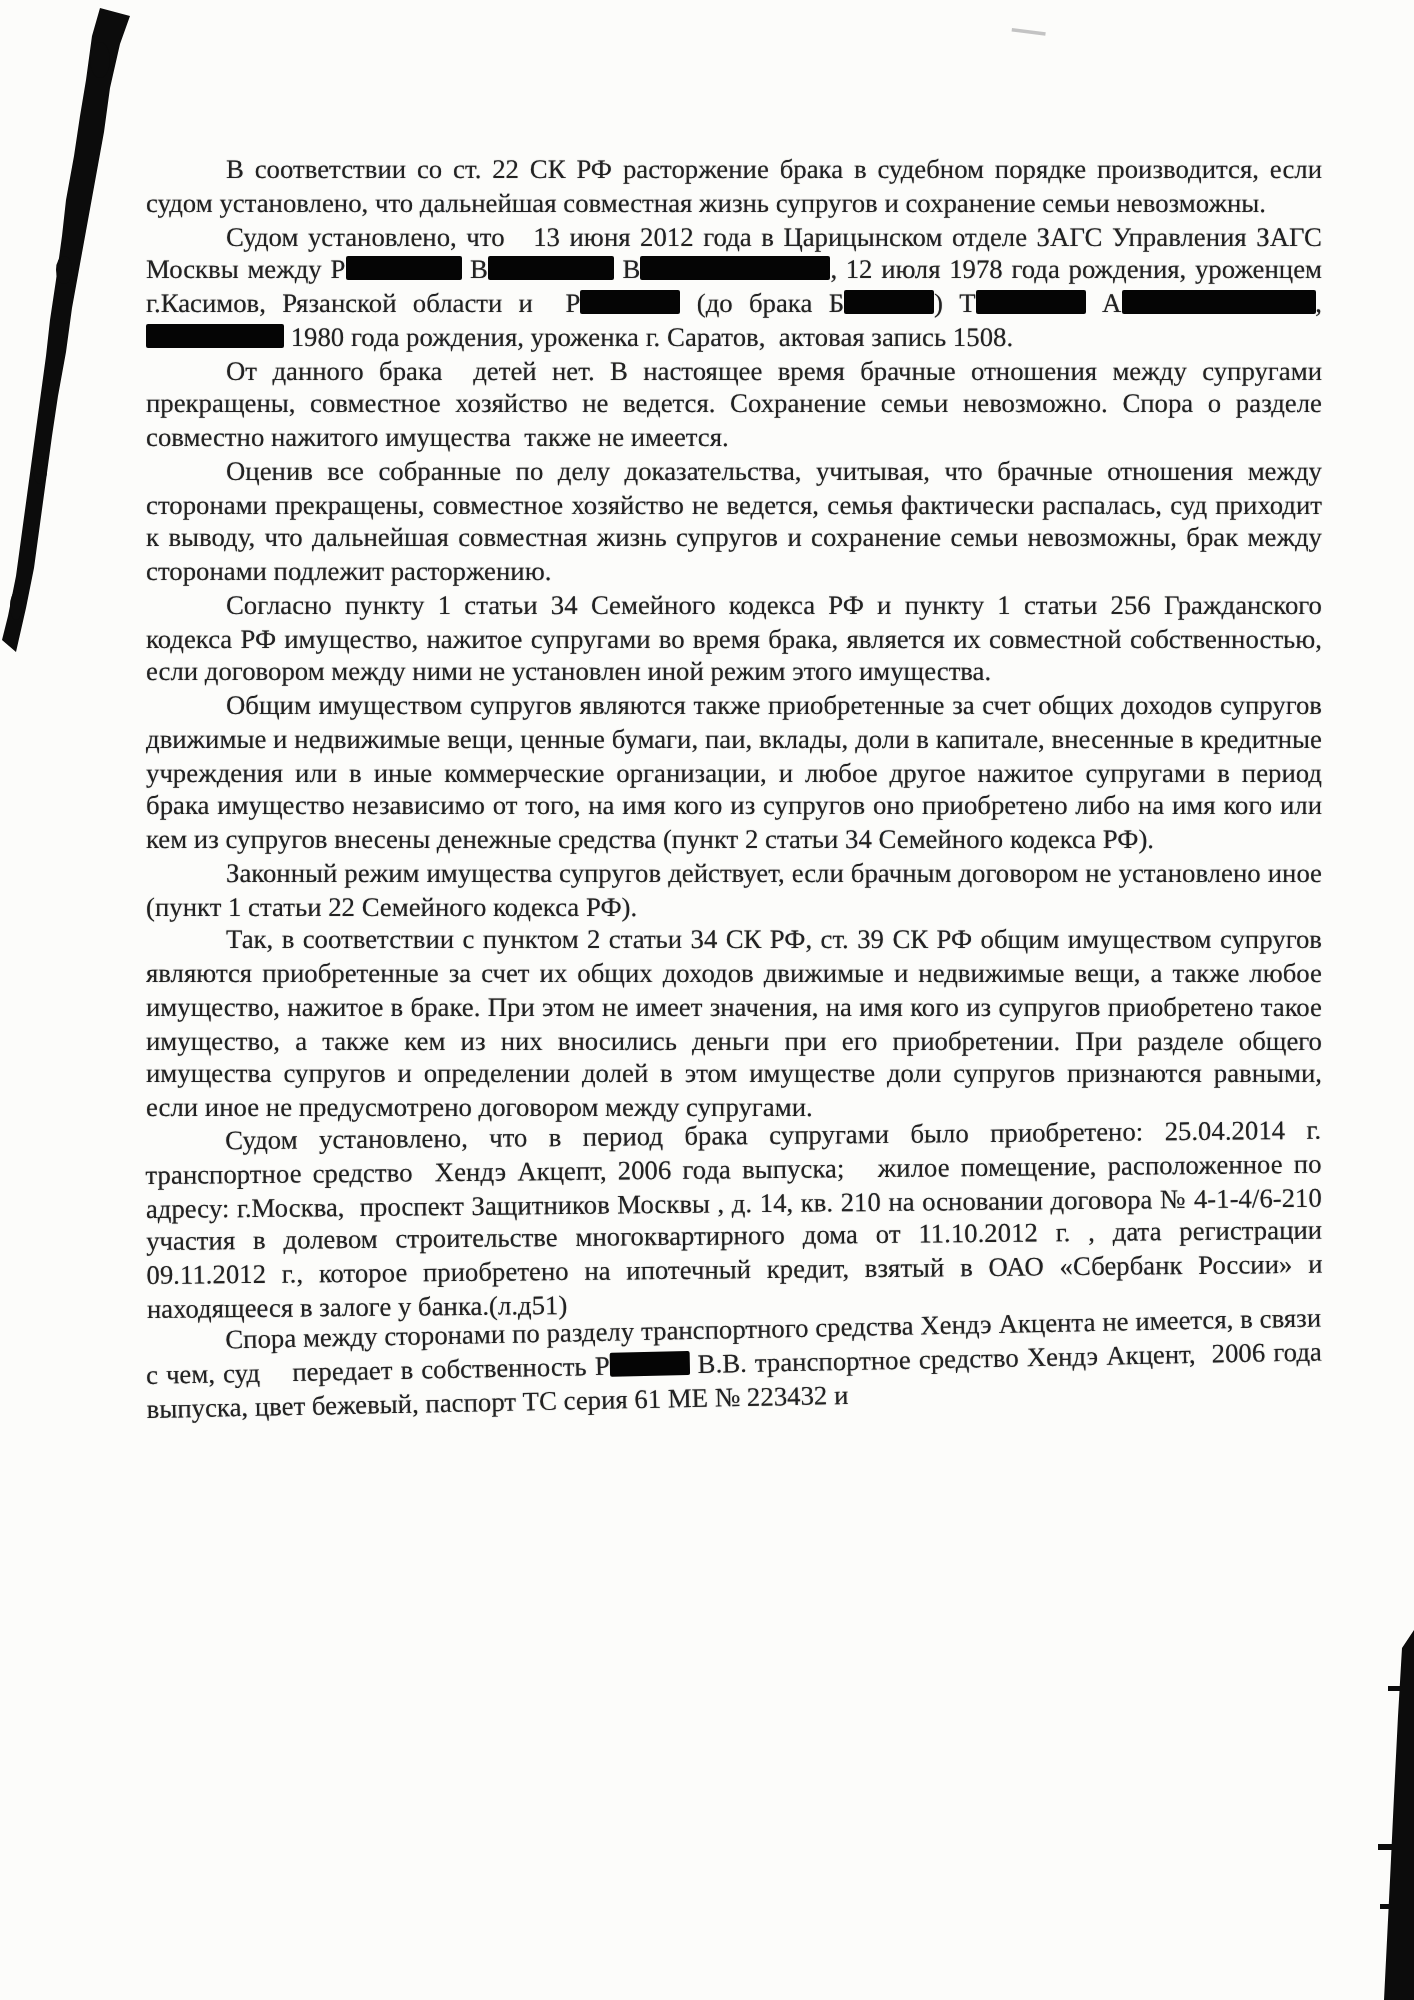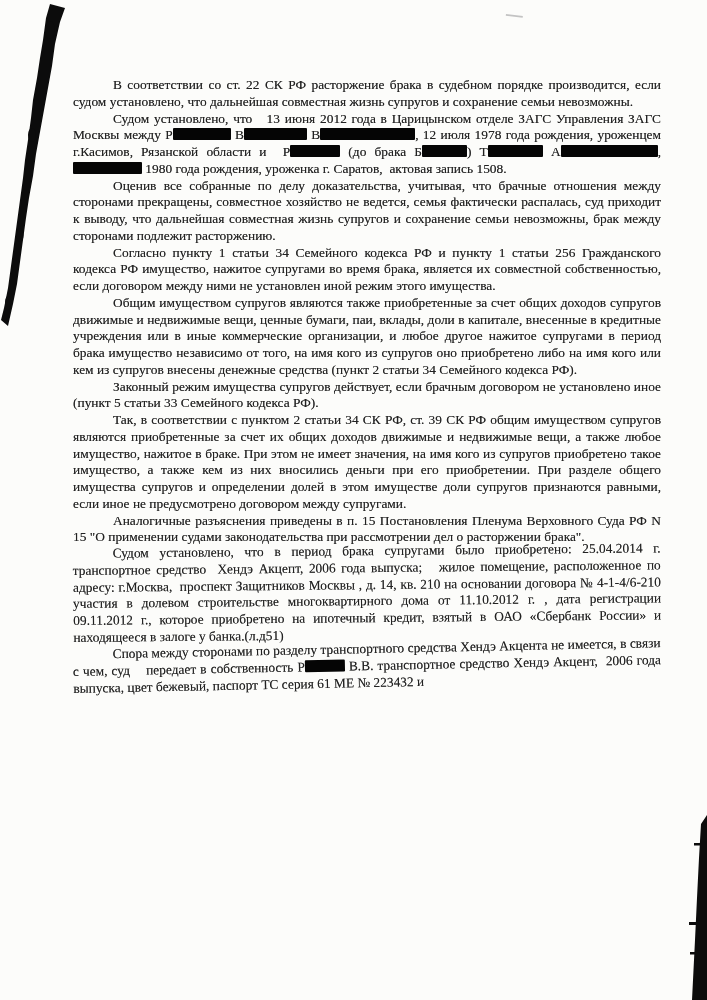--- a/index.html
+++ b/index.html
@@ -48,23 +48,23 @@
     <path d="M707,815 L701,824 L699,858 L697,898 L695,940 L692,1000 L707,1000 Z" fill="#0c0c0c"></path>
     <rect x="694" y="843" width="6" height="2.5" fill="#0c0c0c"></rect>
     <rect x="689" y="922" width="7" height="3" fill="#0c0c0c"></rect>
     <rect x="690" y="952" width="6" height="2.5" fill="#0c0c0c"></rect>
     <rect x="506" y="14" width="17" height="1.8" transform="rotate(7 506 14)" fill="#c3c3c3"></rect>
   </svg>
 
   <div class="text-block">
       <p class="para"><span>В соответствии со ст. 22 СК РФ расторжение брака в судебном порядке производится, если судом установлено, что дальнейшая совместная жизнь супругов и сохранение семьи невозможны.</span></p>
       <p class="para"><span>Судом установлено, что &nbsp;&nbsp;13 июня 2012 года в Царицынском отделе ЗАГС Управления ЗАГС Москвы между Р</span><span class="redaction" style="width: 58px;"></span><span> В</span><span class="redaction" style="width: 63px;"></span><span> В</span><span class="redaction" style="width: 95px;"></span><span>, 12 июля 1978 года рождения, уроженцем г.Касимов, Рязанской области и &nbsp;Р</span><span class="redaction" style="width: 50px;"></span><span> (до брака Б</span><span class="redaction" style="width: 45px;"></span><span>) Т</span><span class="redaction" style="width: 55px;"></span><span> А</span><span class="redaction" style="width: 97px;"></span><span>, </span><span class="redaction" style="width: 69px;"></span><span> 1980 года рождения, уроженка г. Саратов, &nbsp;актовая запись 1508.</span></p>
+      <p class="para"><span>От данного брака &nbsp;детей нет. В настоящее время брачные отношения между супругами прекращены, совместное хозяйство не ведется. Сохранение семьи невозможно. Спора о разделе совместно нажитого имущества &nbsp;также не имеется.</span></p>
       <p class="para"><span>Оценив все собранные по делу доказательства, учитывая, что брачные отношения между сторонами прекращены, совместное хозяйство не ведется, семья фактически распалась, суд приходит к выводу, что дальнейшая совместная жизнь супругов и сохранение семьи невозможны, брак между сторонами подлежит расторжению.</span></p>
       <p class="para"><span>Согласно пункту 1 статьи 34 Семейного кодекса РФ и пункту 1 статьи 256 Гражданского кодекса РФ имущество, нажитое супругами во время брака, является их совместной собственностью, если договором между ними не установлен иной режим этого имущества.</span></p>
       <p class="para"><span>Общим имуществом супругов являются также приобретенные за счет общих доходов супругов движимые и недвижимые вещи, ценные бумаги, паи, вклады, доли в капитале, внесенные в кредитные учреждения или в иные коммерческие организации, и любое другое нажитое супругами в период брака имущество независимо от того, на имя кого из супругов оно приобретено либо на имя кого или кем из супругов внесены денежные средства (пункт 2 статьи 34 Семейного кодекса РФ).</span></p>
-      <p class="para"><span>Законный режим имущества супругов действует, если брачным договором не установлено иное (пункт 5 статьи 33 Семейного кодекса РФ).</span></p>
+      <p class="para"><span>Законный режим имущества супругов действует, если брачным договором не установлено иное (пункт 1 статьи 22 Семейного кодекса РФ).</span></p>
       <p class="para"><span>Так, в соответствии с пунктом 2 статьи 34 СК РФ, ст. 39 СК РФ общим имуществом супругов являются приобретенные за счет их общих доходов движимые и недвижимые вещи, а также любое имущество, нажитое в браке. При этом не имеет значения, на имя кого из супругов приобретено такое имущество, а также кем из них вносились деньги при его приобретении. При разделе общего имущества супругов и определении долей в этом имуществе доли супругов признаются равными, если иное не предусмотрено договором между супругами.</span></p>
-      <p class="para"><span>Аналогичные разъяснения приведены в п. 15 Постановления Пленума Верховного Суда РФ N 15 "О применении судами законодательства при рассмотрении дел о расторжении брака".</span></p>
       <p class="para tilt1"><span>Судом установлено, что в период брака супругами было приобретено: 25.04.2014 г. транспортное средство &nbsp;Хендэ Акцепт, 2006 года выпуска; &nbsp;&nbsp;жилое помещение, расположенное по адресу: г.Москва, &nbsp;проспект Защитников Москвы , д. 14, кв. 210 на основании договора № 4-1-4/6-210 участия в долевом строительстве многоквартирного дома от 11.10.2012 г. , дата регистрации 09.11.2012 г., которое приобретено на ипотечный кредит, взятый в ОАО «Сбербанк России» и находящееся в залоге у банка.(л.д51)</span></p>
       <p class="para tilt2"><span>Спора между сторонами по разделу транспортного средства Хендэ Акцента не имеется, в связи с чем, суд &nbsp;&nbsp;&nbsp;передает в собственность Р</span><span class="redaction" style="width: 40px;"></span><span> В.В. транспортное средство Хендэ Акцент, &nbsp;2006 года выпуска, цвет бежевый, паспорт ТС серия 61 МЕ № 223432 и</span></p>
     </div>
 
 </div>
 
 </body></html>

